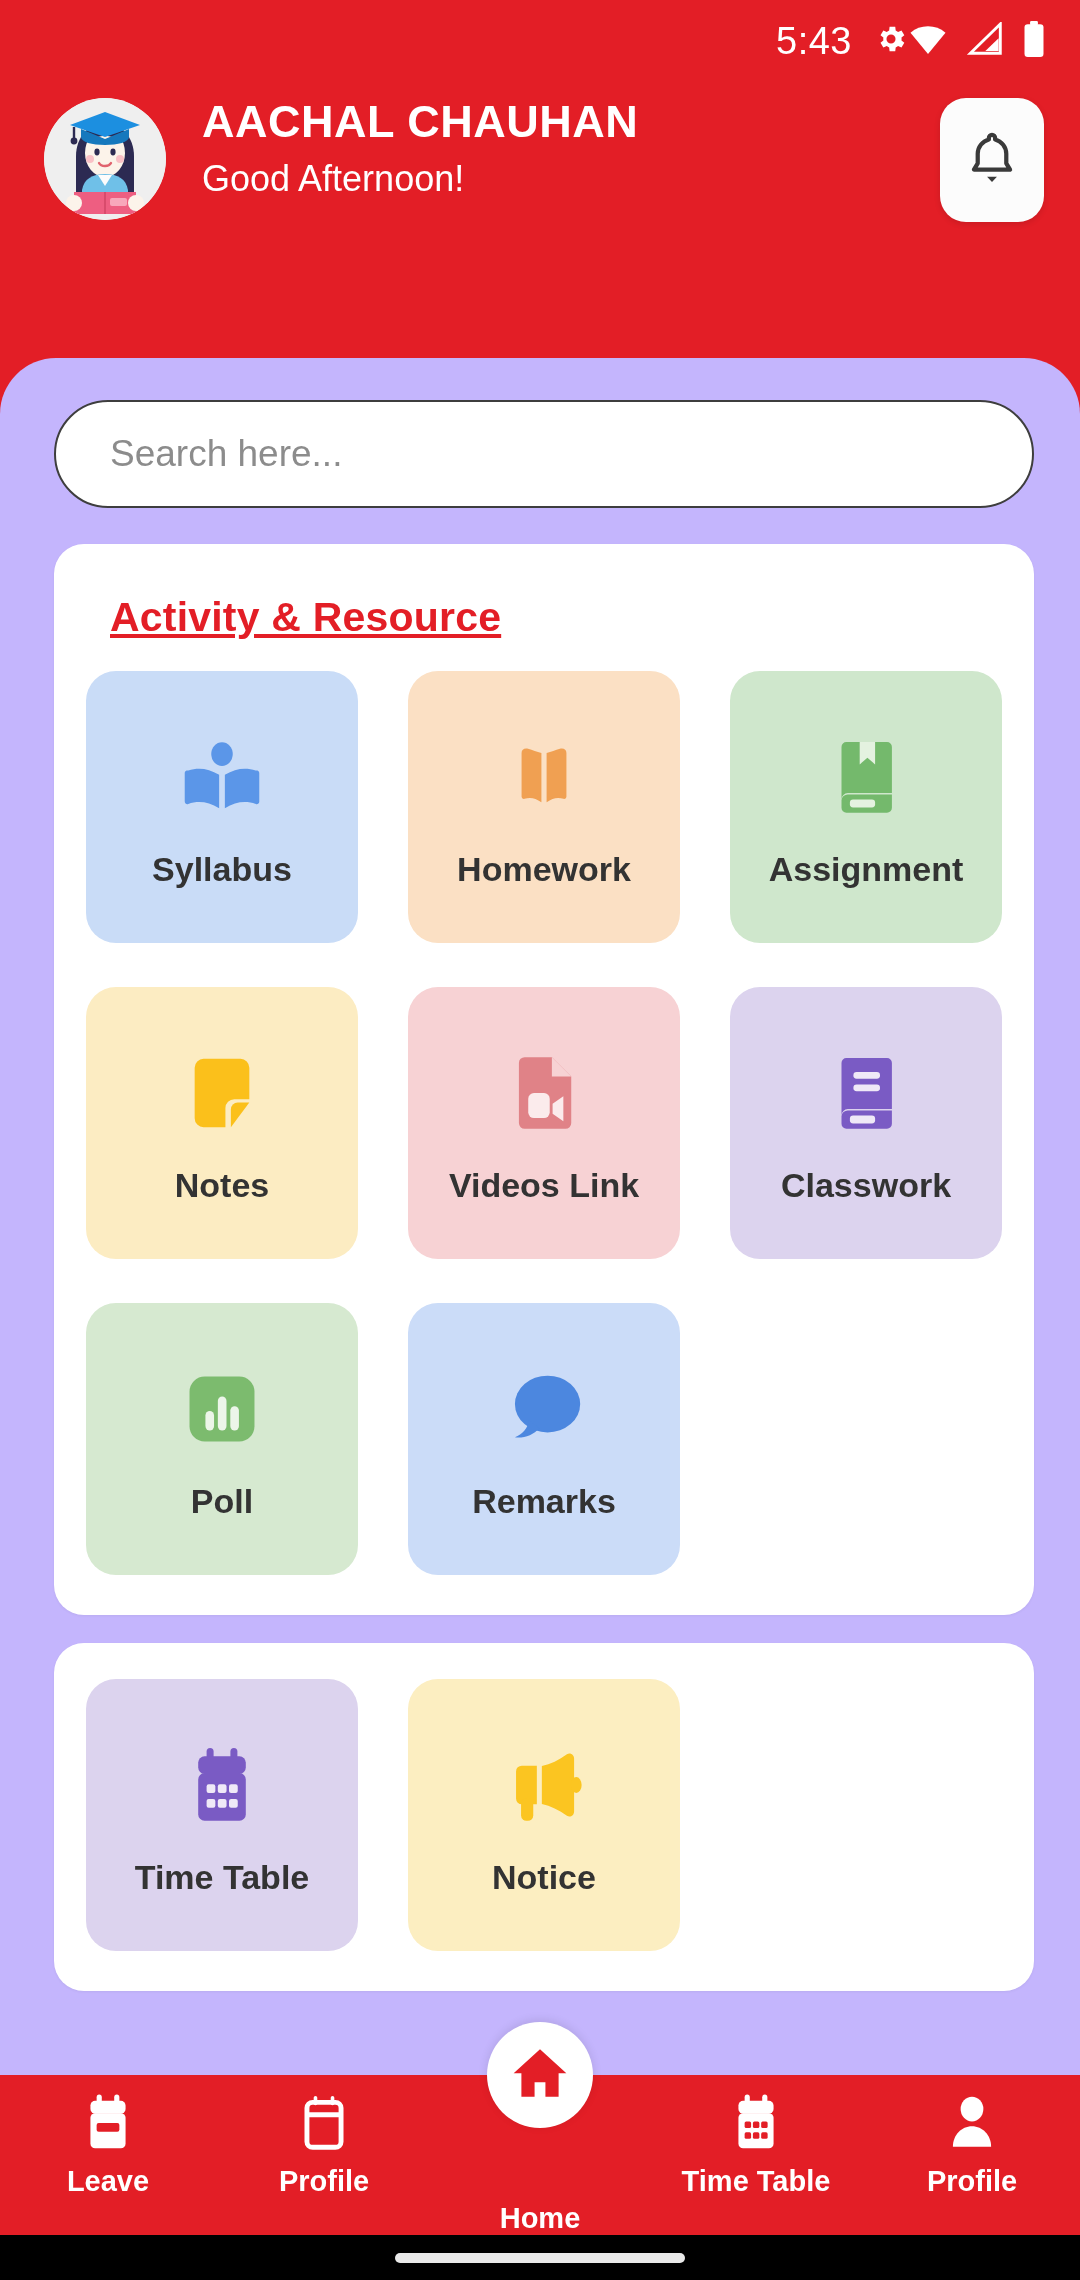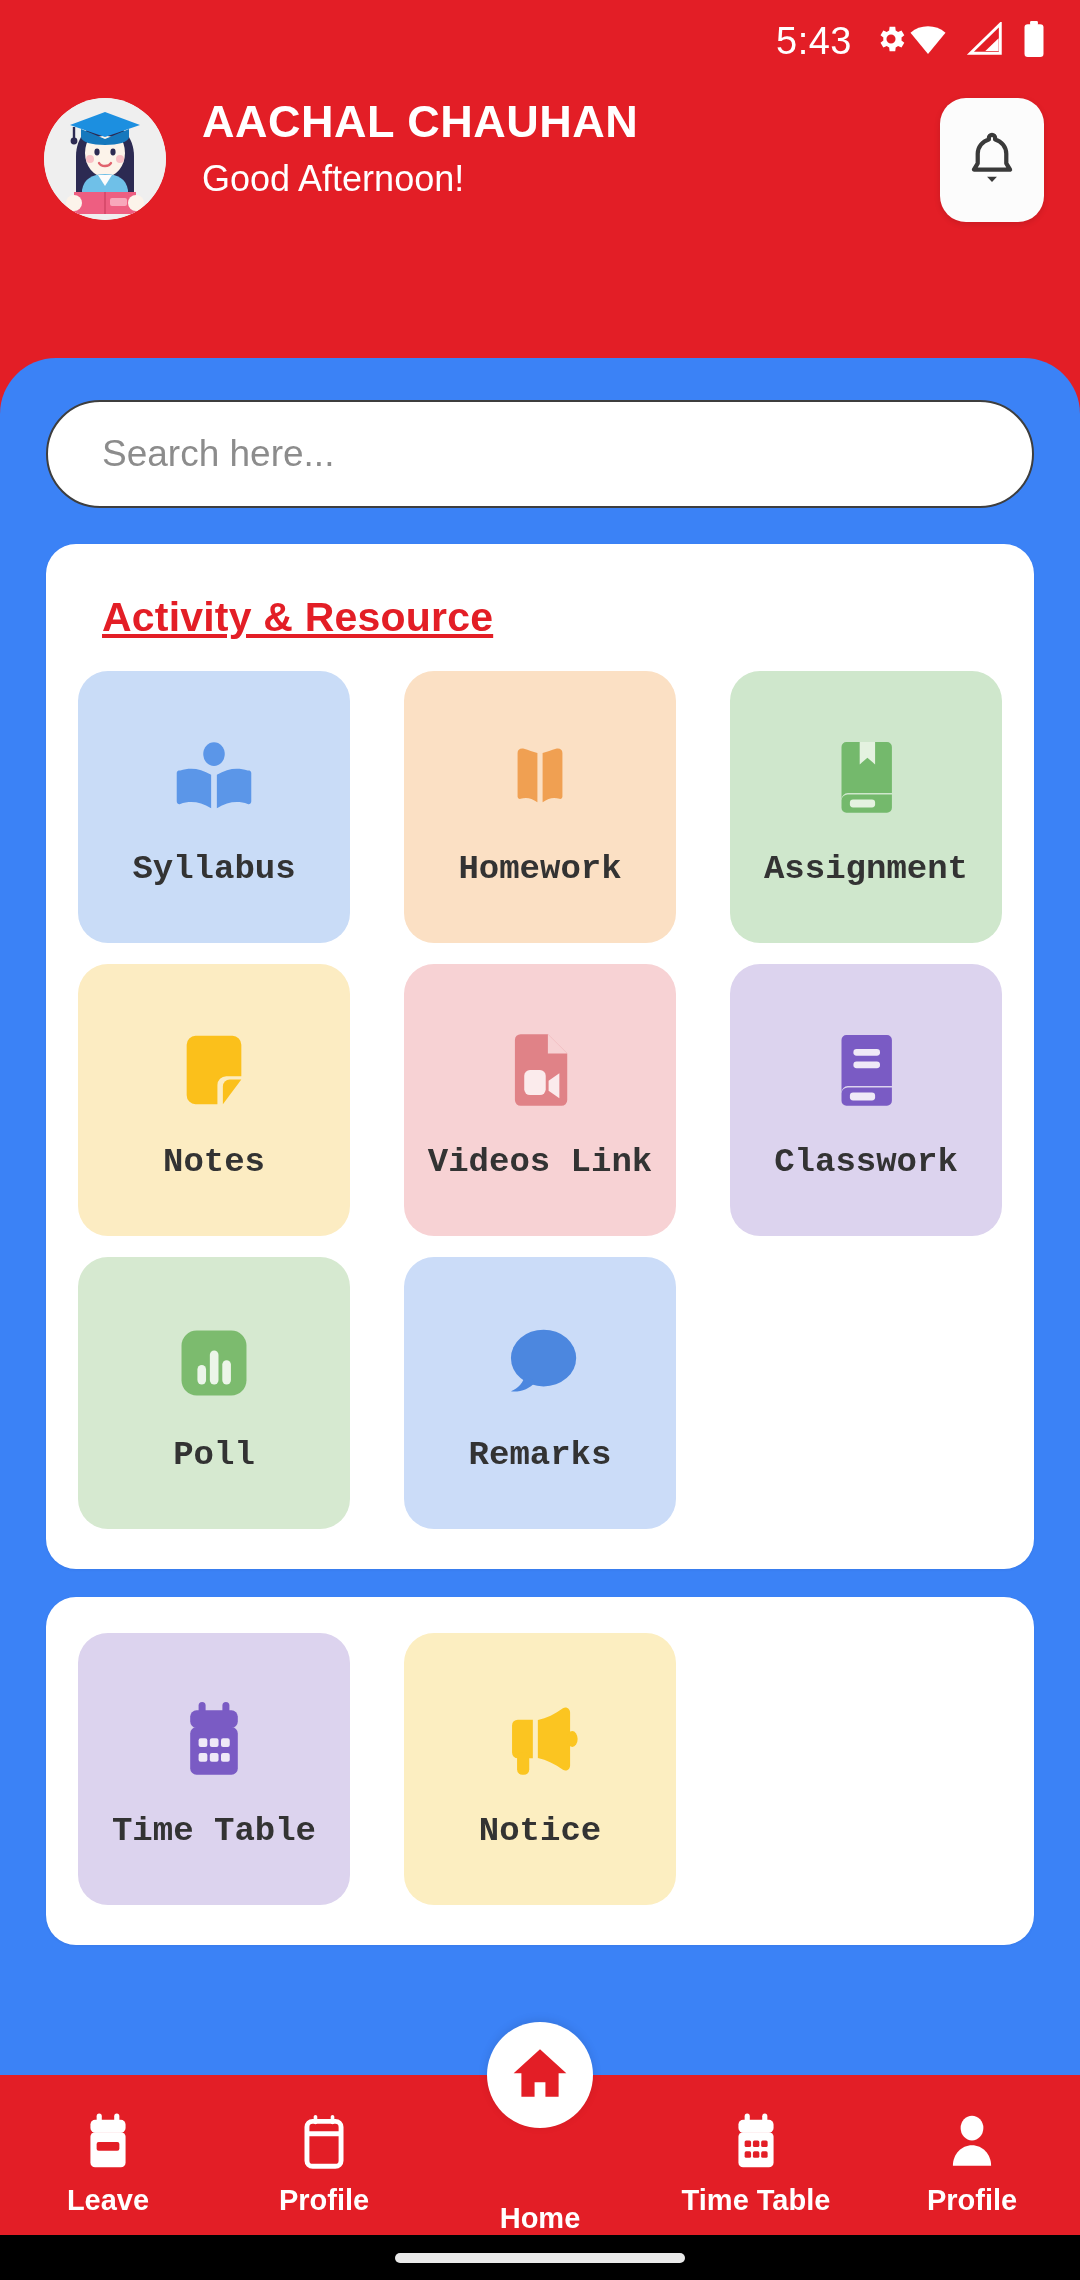--- a/index.html
+++ b/index.html
@@ -51,22 +51,22 @@
   .bellbtn {
     width:104px; height:124px; border-radius:26px;
     background:#FCFCFC; flex:0 0 auto;
     display:flex; align-items:center; justify-content:center;
     box-shadow:0 2px 6px rgba(0,0,0,0.12);
   }
 
   
   .sheet {
     position:absolute; top:358px; left:0; width:1080px; height:1922px;
-    background:#3b82f6;
-    border-top-left-radius:56px; border-top-right-radius:56px;
+    background:#c4b5fd;
+    border-top-left-radius:56px; border-top-right-radius:56px;padding-left:8px;
   }
 
   
   .searchwrap { padding:42px 46px 0 46px; }
   .searchbox {
     width:100%; height:108px; border-radius:56px;
     border:2px solid #3E3E3E; background:#FFFFFF;
     display:flex; align-items:center; padding:0 54px;
   }
   .searchbox input {
@@ -82,39 +82,39 @@
     border-radius:30px; padding:36px 32px 40px 32px;
     box-shadow:0 1px 3px rgba(0,0,0,0.05);
   }
   .card.first { margin-top:36px; }
   .sect-title {
     color:#E31E26; font-size:41px; font-weight:bold;
     letter-spacing:0.2px; margin:14px 0 30px 24px;text-decoration:underline;
   }
   .tilegrid {
     display:grid; grid-template-columns:repeat(3, 272px);
-    justify-content:space-between; row-gap:21px;font-family:Liberation Mono, monospace;
+    justify-content:space-between; row-gap:44px;
   }
   .tile {
     width:272px; height:272px; border-radius:30px;
     display:flex; flex-direction:column;
     align-items:center; justify-content:center;
   }
   .tile .tile-icon {
     height:104px; display:flex; align-items:center; justify-content:center;
   }
   .tile .tile-label {
     margin-top:22px; font-size:34px; font-weight:bold;
     color:#333333; text-align:center; line-height:1.1;
   }
 
   
   .navbar {
     position:absolute; left:0; bottom:45px; width:1080px; height:160px;
-    background:#E31E26; display:flex; align-items:center;
+    background:#E31E26; display:flex; align-items:flex-start;
     z-index:5;
   }
   .navitem {
     flex:1 1 0; display:flex; flex-direction:column;
     align-items:center; padding-top:16px;
   }
   .navitem .nav-label {
     color:#ffffff; font-size:29px; font-weight:bold; margin-top:8px;
   }
   .navitem.center { justify-content:flex-end; padding-top:0; height:100%; }

